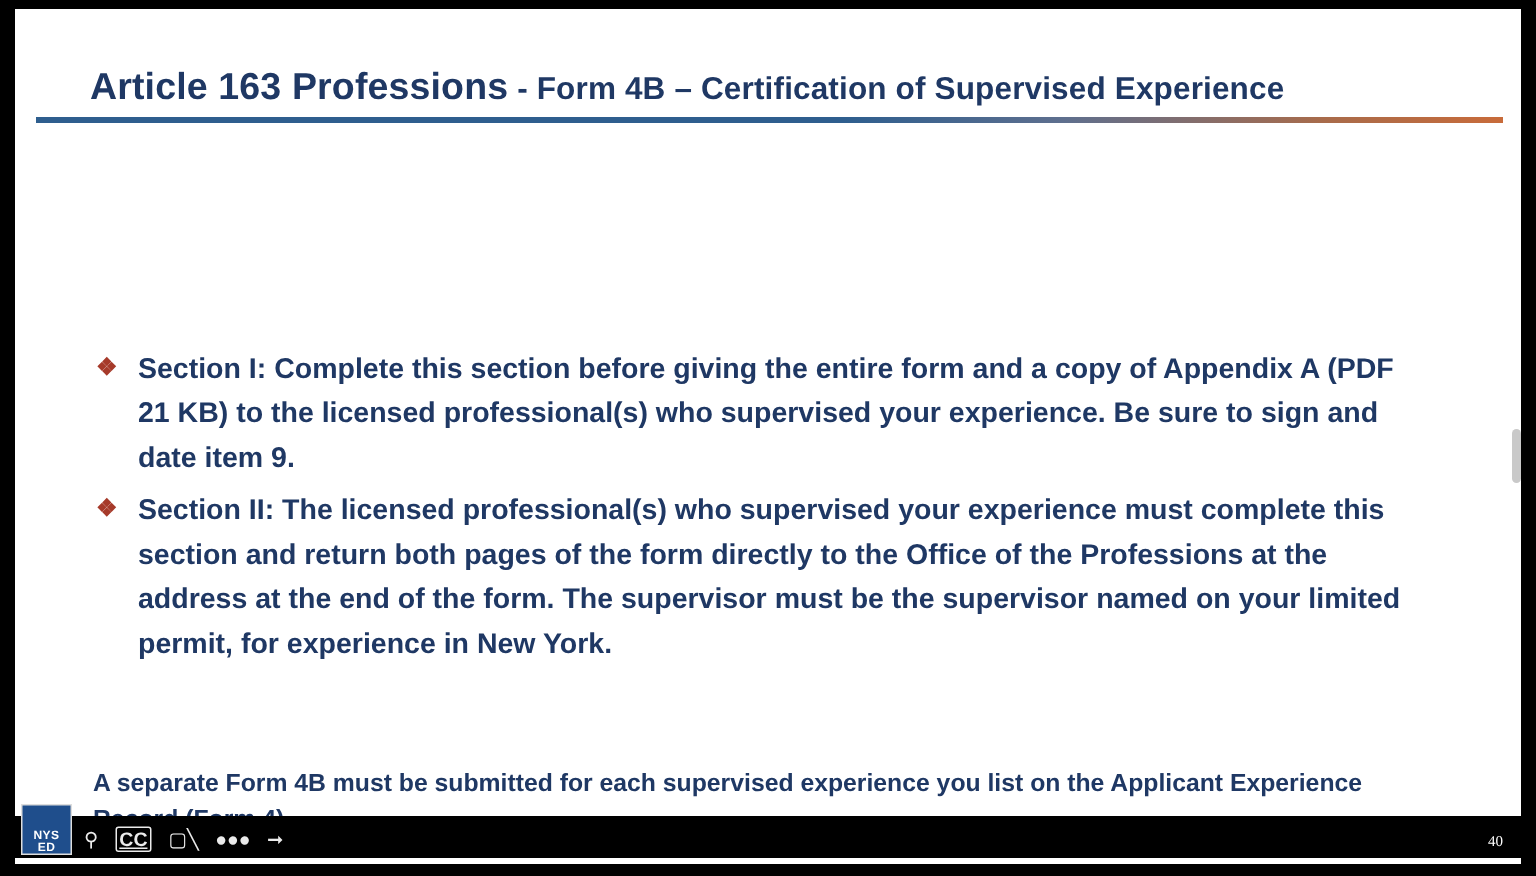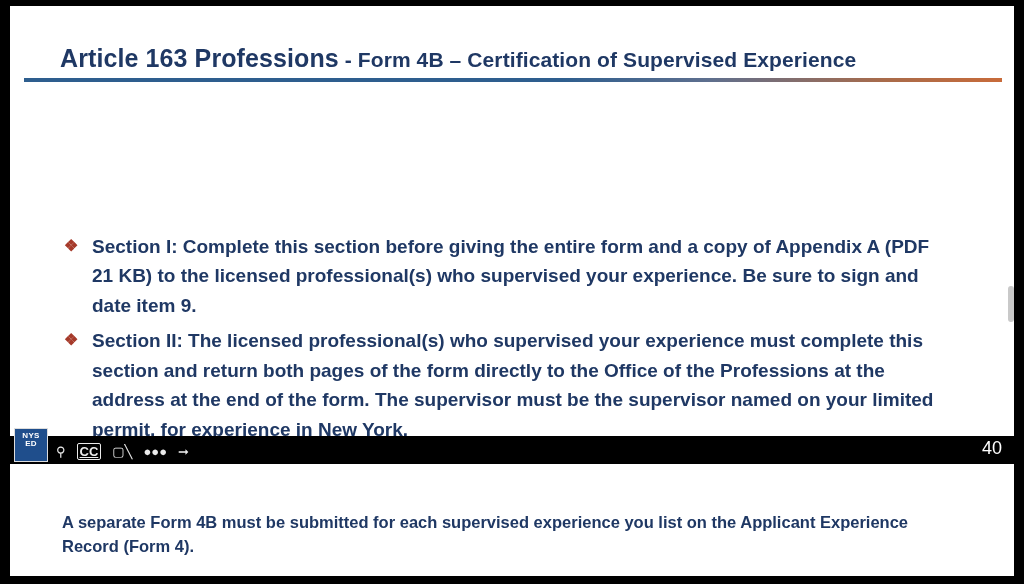--- a/index.html
+++ b/index.html
@@ -12,21 +12,21 @@
     height: 584px;
     overflow: hidden;
     font-family: "Liberation Sans", sans-serif;
   }
 
   .slide-frame {
     position: absolute;
     left: 0;
     top: 0;
     width: 1024px;
-    height: 464px;
+    height: 572px;
     background: #000000;
   }
 
   .slide {
     position: absolute;
     left: 10px;
     top: 6px;
     width: 1004px;
     height: 570px;
     background: #ffffff;
@@ -127,21 +127,21 @@
     bottom: 2px;
     width: 34px;
     height: 34px;
     background: #1F4E8C;
     border: 1px solid #dddddd;
     color: #ffffff;
     font-size: 8px;
     font-weight: bold;
     text-align: center;
     line-height: 1.05;
-    padding-top: 3px;
+    padding-top: 16px;
     box-sizing: border-box;
     letter-spacing: 0.3px;
   }
   .tool-icons {
     position: absolute;
     left: 56px;
     bottom: 4px;
     display: flex;
     align-items: center;
     gap: 11px;
@@ -160,21 +160,22 @@
     font-weight: bold;
     padding: 1px 2px;
     line-height: 1;
     text-decoration: underline;
   }
   .page-num {
     position: absolute;
     right: 22px;
     bottom: 5px;
     color: #ffffff;
-    font-size: 18px;
+    font-size: 10px;
+    font-family: Liberation Serif, serif;
   }
 
   
   .scroll-sliver {
     position: absolute;
     right: 0px;
     top: 280px;
     width: 6px;
     height: 36px;
     background: #c9c9c9;

